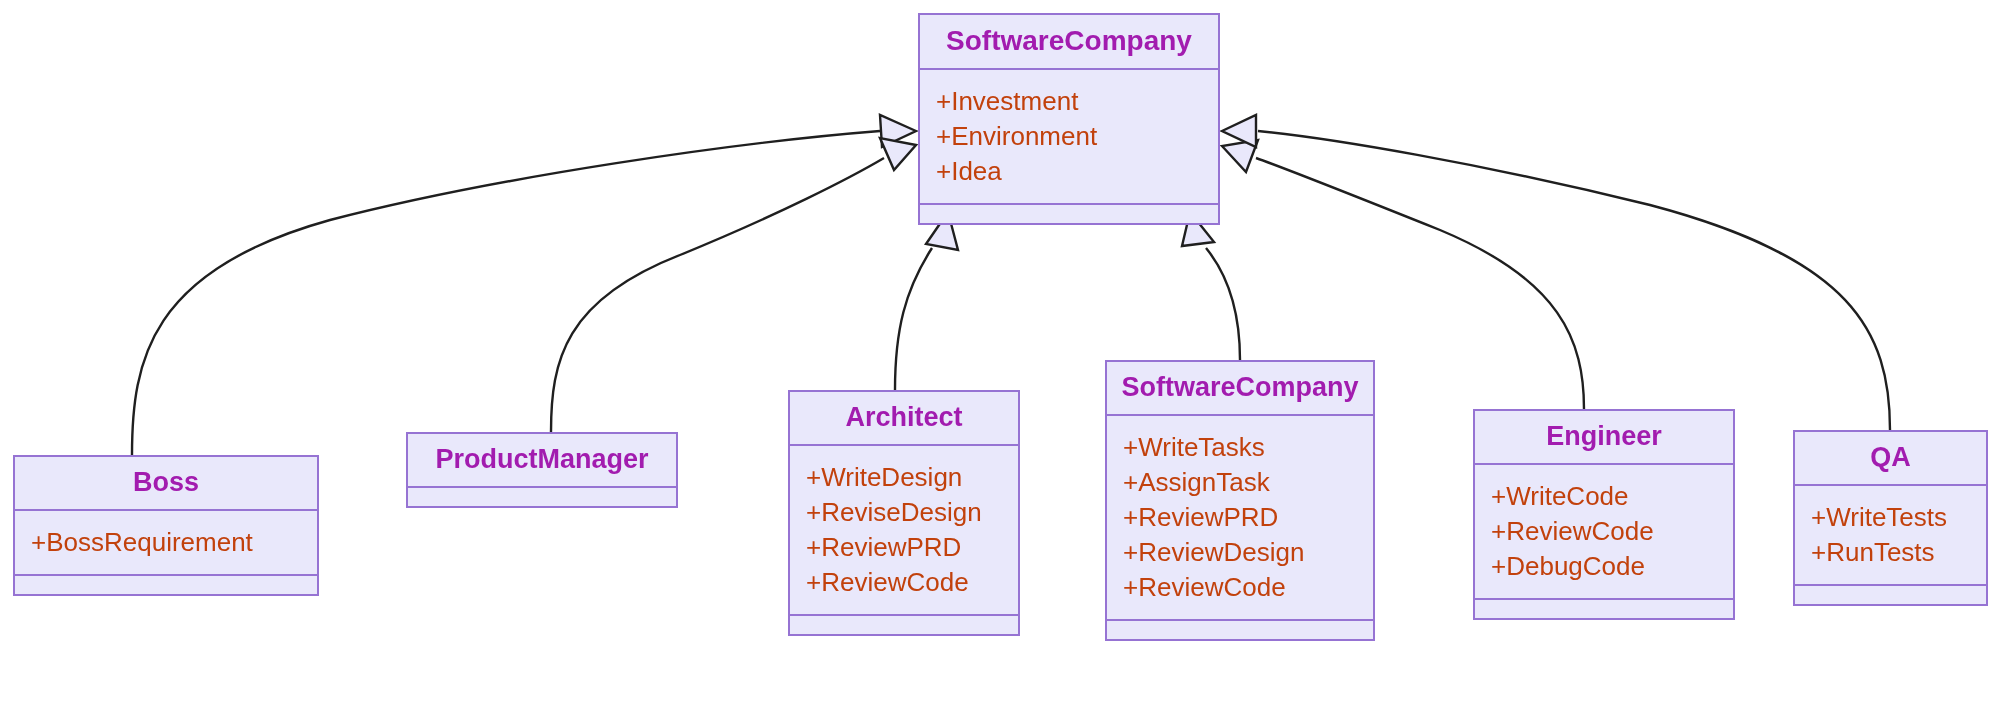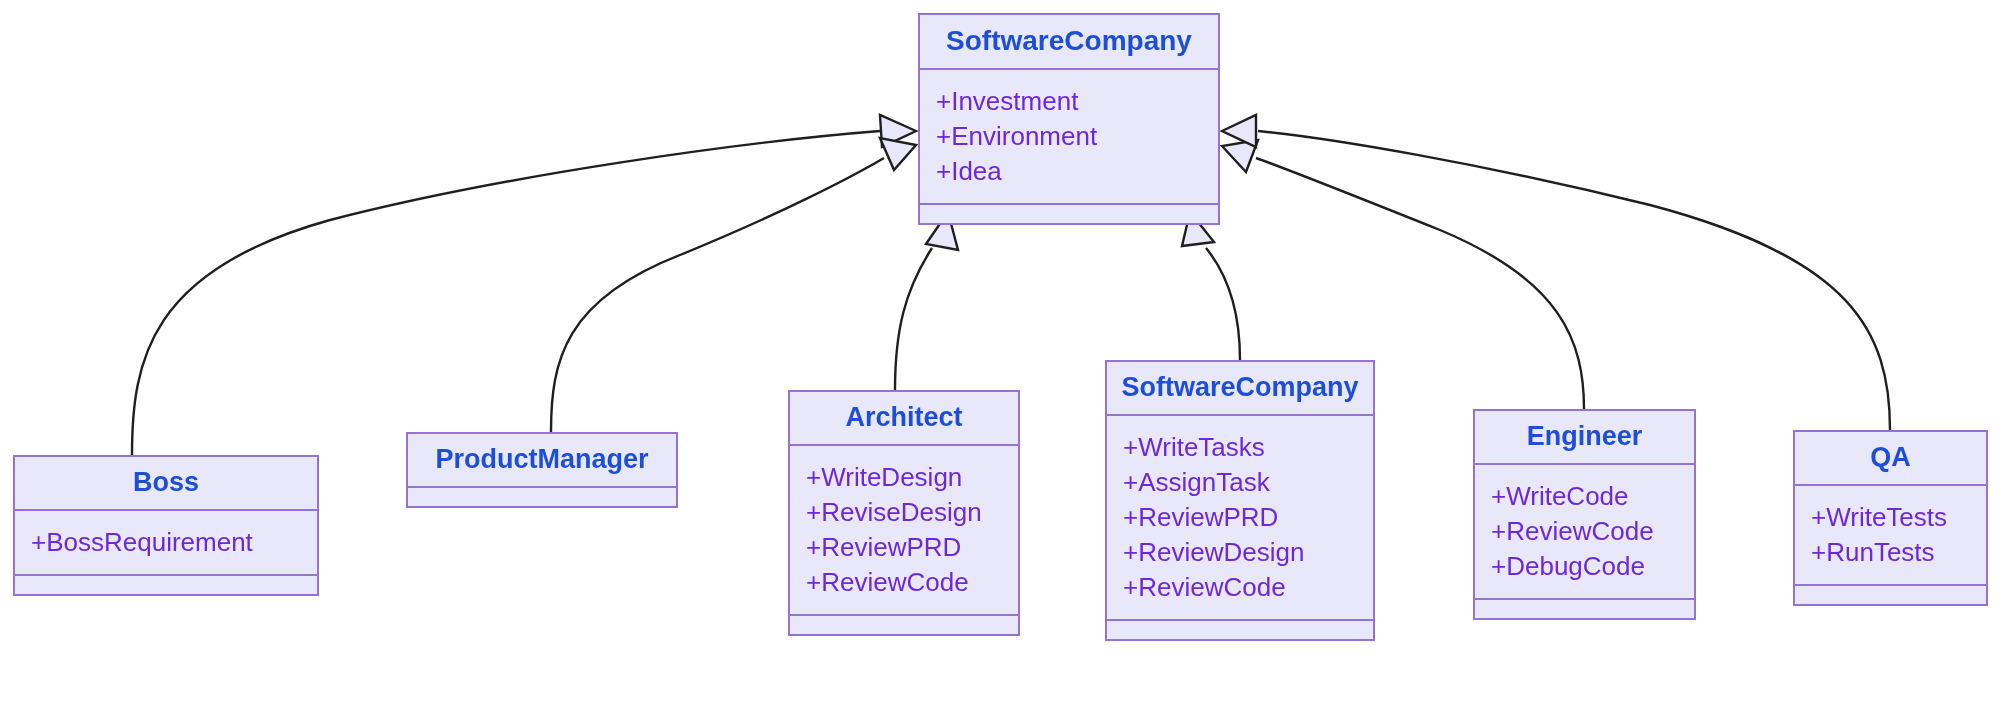--- a/index.html
+++ b/index.html
@@ -32,49 +32,49 @@
     background: #e9e8fb;
     border: 2px solid #9673d3;
     display: flex;
     flex-direction: column;
     z-index: 2;
   }
   .class-title {
     text-align: center;
     font-weight: bold;
     font-size: 27px;
-    color: #1d4ed8;
+    color: #a21caf;
     line-height: 1;
     padding: 12px 14px 13px 14px;
     border-bottom: 2px solid #9673d3;
     white-space: nowrap;
   }
   .class-attrs {
     padding: 14px 16px 14px 16px;
     border-bottom: 2px solid #9673d3;
     flex: 1 1 auto;
   }
   .attr-row {
     font-size: 26px;
-    color: #6d28d9;
+    color: #c2410c;
     line-height: 1.35;
     white-space: nowrap;
   }
   .class-methods {
     min-height: 18px;
     padding: 0;
   }
 
   
   #class-softwarecompany { left: 918px;  top: 13px;  width: 302px; }
   #class-boss            { left: 13px;   top: 455px; width: 306px; }
   #class-productmanager  { left: 406px;  top: 432px; width: 272px; }
   #class-architect       { left: 779px;  top: 390px; width: 232px; margin-left: 9px; }
   #class-projectmanager  { left: 1105px; top: 360px; width: 270px; }
-  #class-engineer        { left: 1473px; top: 409px; width: 223px; }
+  #class-engineer        { left: 1473px; top: 409px; width: 262px; }
   #class-qa              { left: 1793px; top: 430px; width: 195px; }
 
   #class-softwarecompany .class-title { font-size: 28px; }
   #class-boss .class-title,
   #class-productmanager .class-title,
   #class-architect .class-title,
   #class-projectmanager .class-title,
   #class-engineer .class-title,
   #class-qa .class-title { font-size: 27px; }
 </style>

